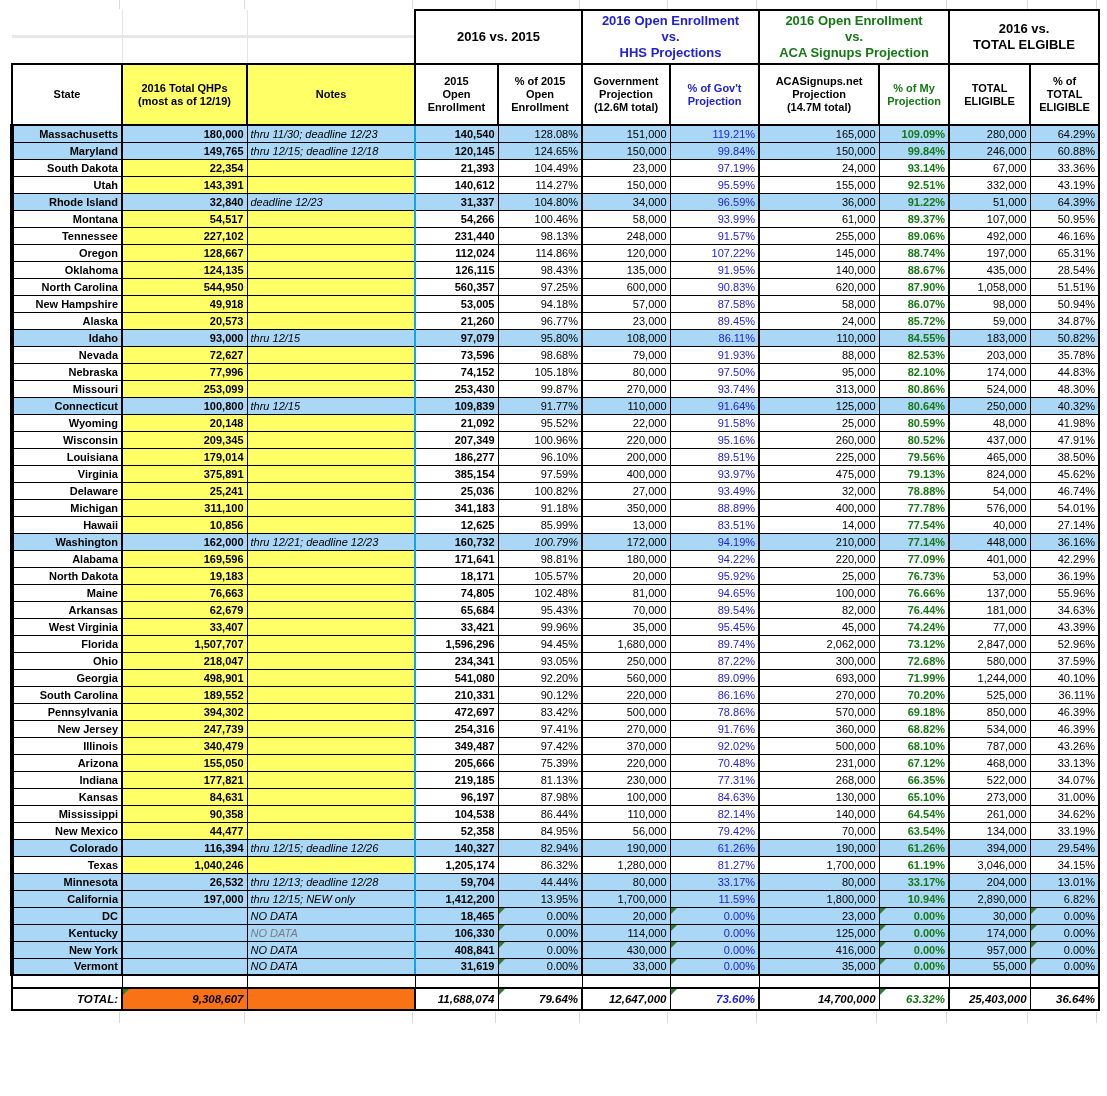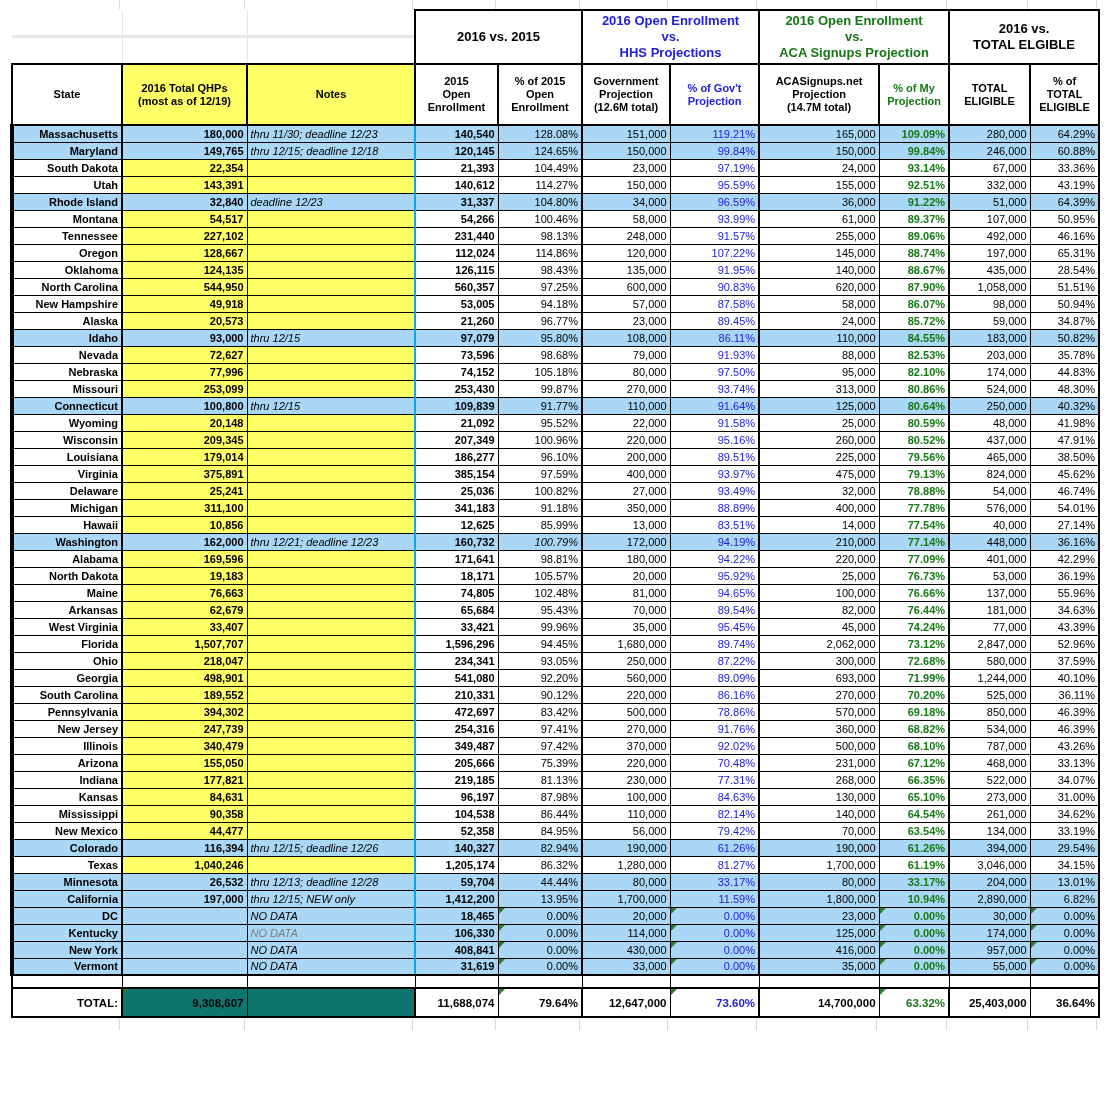--- a/index.html
+++ b/index.html
@@ -39,24 +39,24 @@
   tbody.data td.muted{color:#7b7b7b;}
   tbody.data td.ital{font-style:italic;}
   tbody.data tr.hl td{background:#a9d7f5;}
   tbody.data td.yl{background:#ffff66;}
   tbody.data tr.last td{border-bottom:2px solid #000;}
 
   
   tr.spacer td{border:1px solid #000;border-top:2px solid #000;border-bottom:2px solid #000;height:13px;background:#fff;}
   tr.spacer td.e-l,tr.total-row td.c-state{border-left:2px solid #000;}
   tr.spacer td.e-r{border-right:2px solid #000;}
-  tr.total-row td{border:1px solid #000;border-top:2px solid #000;border-bottom:2px solid #000;text-align:right;font-weight:bold;height:29px;font-size:11.5px;}
+  tr.total-row td{border:1px solid #000;border-top:2px solid #000;border-bottom:2px solid #000;text-align:right;font-weight:bold;height:22px;font-size:11.5px;font-style:italic;}
   tr.total-row td.c-qhp,tr.total-row td.c-oe2015,tr.total-row td.c-gov,tr.total-row td.c-aca,tr.total-row td.c-eligible{border-left:2px solid #000;}
   tr.total-row td.c-pct_eligible{border-right:2px solid #000;}
-  tr.total-row td.yl{background:#0f766e;}
+  tr.total-row td.yl{background:#f97316;}
   tr.total-row td.c-pct_gov{color:#2121d6;}
   tr.total-row td.c-pct_my{color:#157815;}
 
   
   .tri{position:relative;}
   .tri::before{content:"";position:absolute;top:0;left:0;width:0;height:0;border-top:6px solid #2e7d32;border-right:6px solid transparent;}
 </style>
 </head>
 <body>
 

